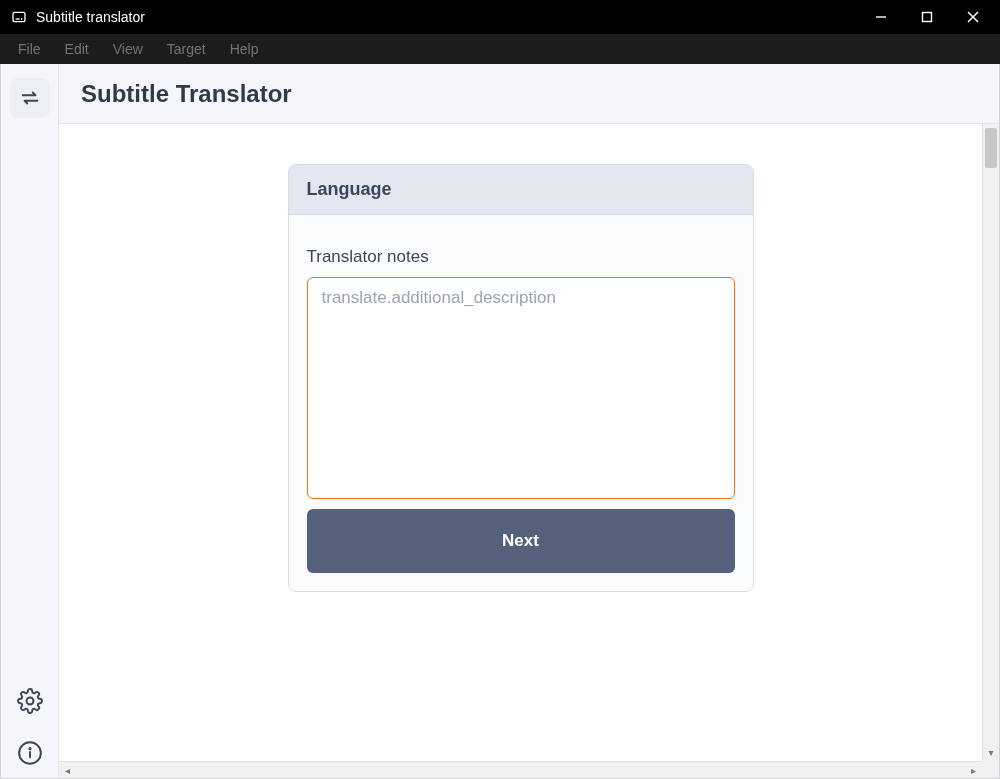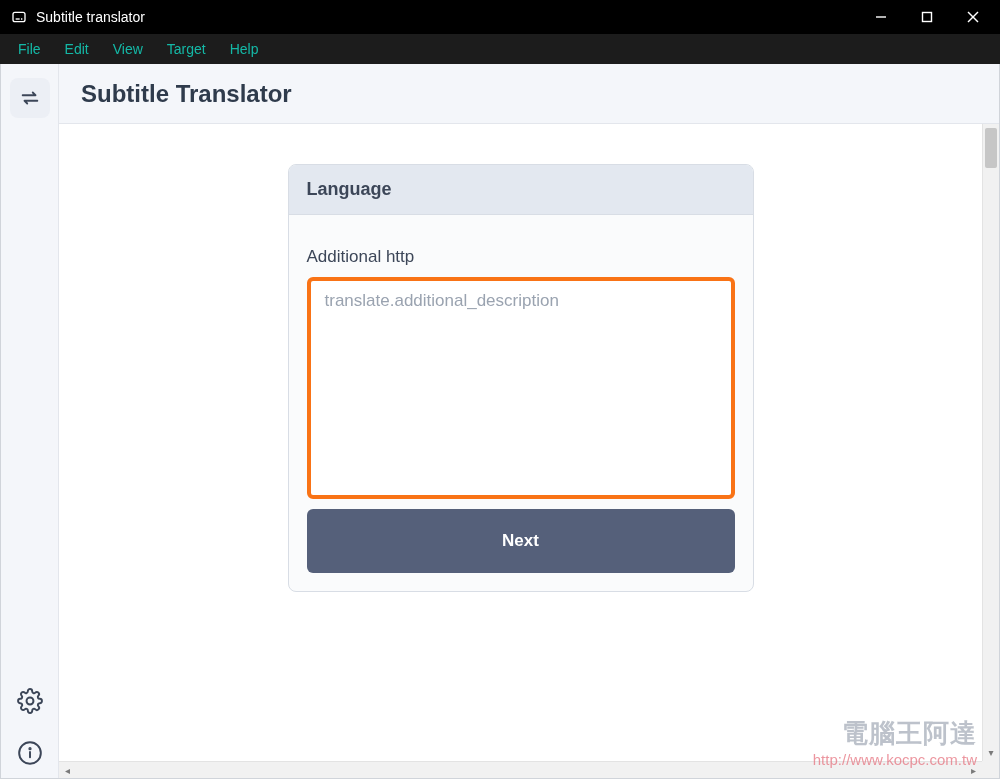--- a/index.html
+++ b/index.html
@@ -33,21 +33,21 @@
     width: 46px; height: 34px;
     display: flex; align-items: center; justify-content: center;
     color: #fff;
   }
   .titlebar .win-btn svg { display: block; }
 
   
   .menubar {
     height: 30px;
     background: #1c1c1c;
-    color: #14b8a6;
+    color: #737373;
     display: flex;
     align-items: center;
     padding: 0 6px;
     font-size: 14px;
   }
   .menubar .menu-item {
     padding: 4px 12px;
     border-radius: 3px;
   }
 
@@ -202,21 +202,21 @@
     border-radius: 6px;
     padding: 0 14px;
     font-size: 17px;
     color: #3c4658;
     background: #fff;
   }
   .text-input::placeholder { color: #9aa3b0; }
   .text-area {
     width: 100%;
     height: 222px;
-    border: 4px solid #f97316;
+    border: 1px solid #f97316;
     border-radius: 6px;
     padding: 10px 14px;
     font-size: 17px;
     color: #3c4658;
     background: #fff;
     resize: none;
     font-family: inherit;
   }
   .text-area::placeholder { color: #9aa3b0; }
   .field-gap { height: 16px; }
@@ -332,39 +332,35 @@
 
     <div class="content-wrap">
       <div class="content-inner">
 
         <div class="card">
           <div class="card-header">Language</div>
           <div class="card-body">
 
             <div class="field-gap"></div>
 
-            <div class="field-label">Additional http</div>
+            <div class="field-label">Translator notes</div>
             <textarea class="text-area" placeholder="translate.additional_description" style=""></textarea>
 
             <button class="next-btn">Next</button>
           </div>
         </div>
 
       </div>
 
       <div class="vscroll">
         <div class="up-arrow">▴</div>
         <div class="thumb"></div>
         <div class="down-arrow">▾</div>
       </div>
       <div class="hscroll">
         <div class="left-arrow">◂</div>
         <div class="right-arrow">▸</div>
       </div>
       <div class="scroll-corner"></div>
 
-      <div class="watermark">
-        <div class="wm-text">電腦王阿達</div>
-        <div class="wm-link">http://www.kocpc.com.tw</div>
-      </div>
     </div>
   </div>
 </div>
 
 </body></html>

